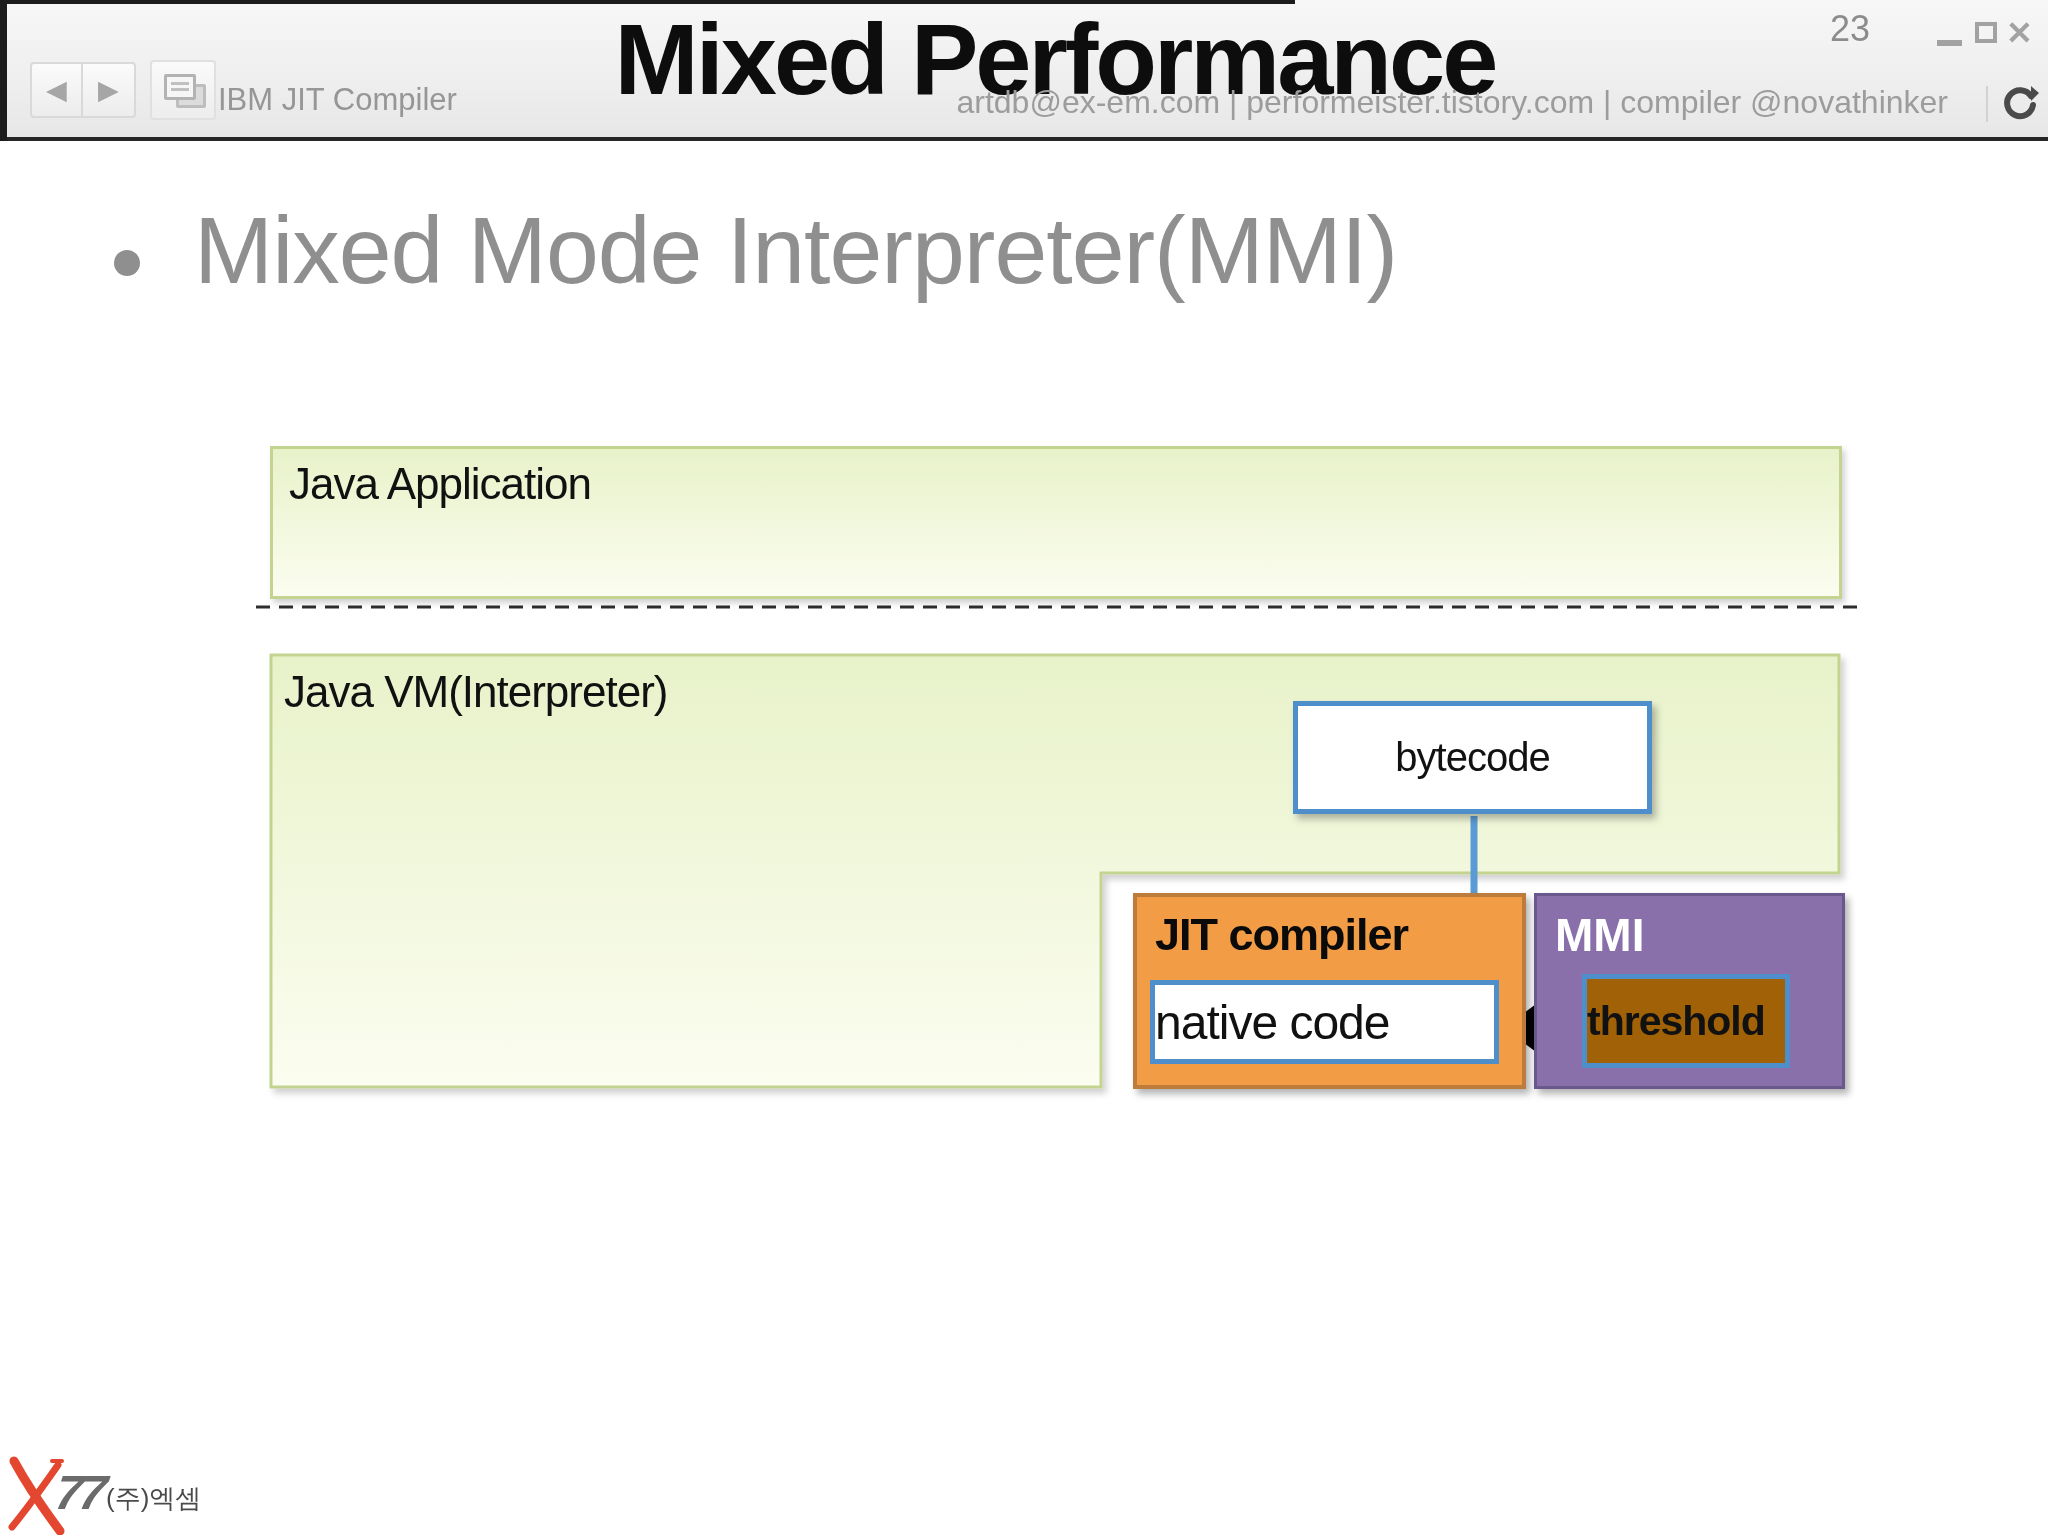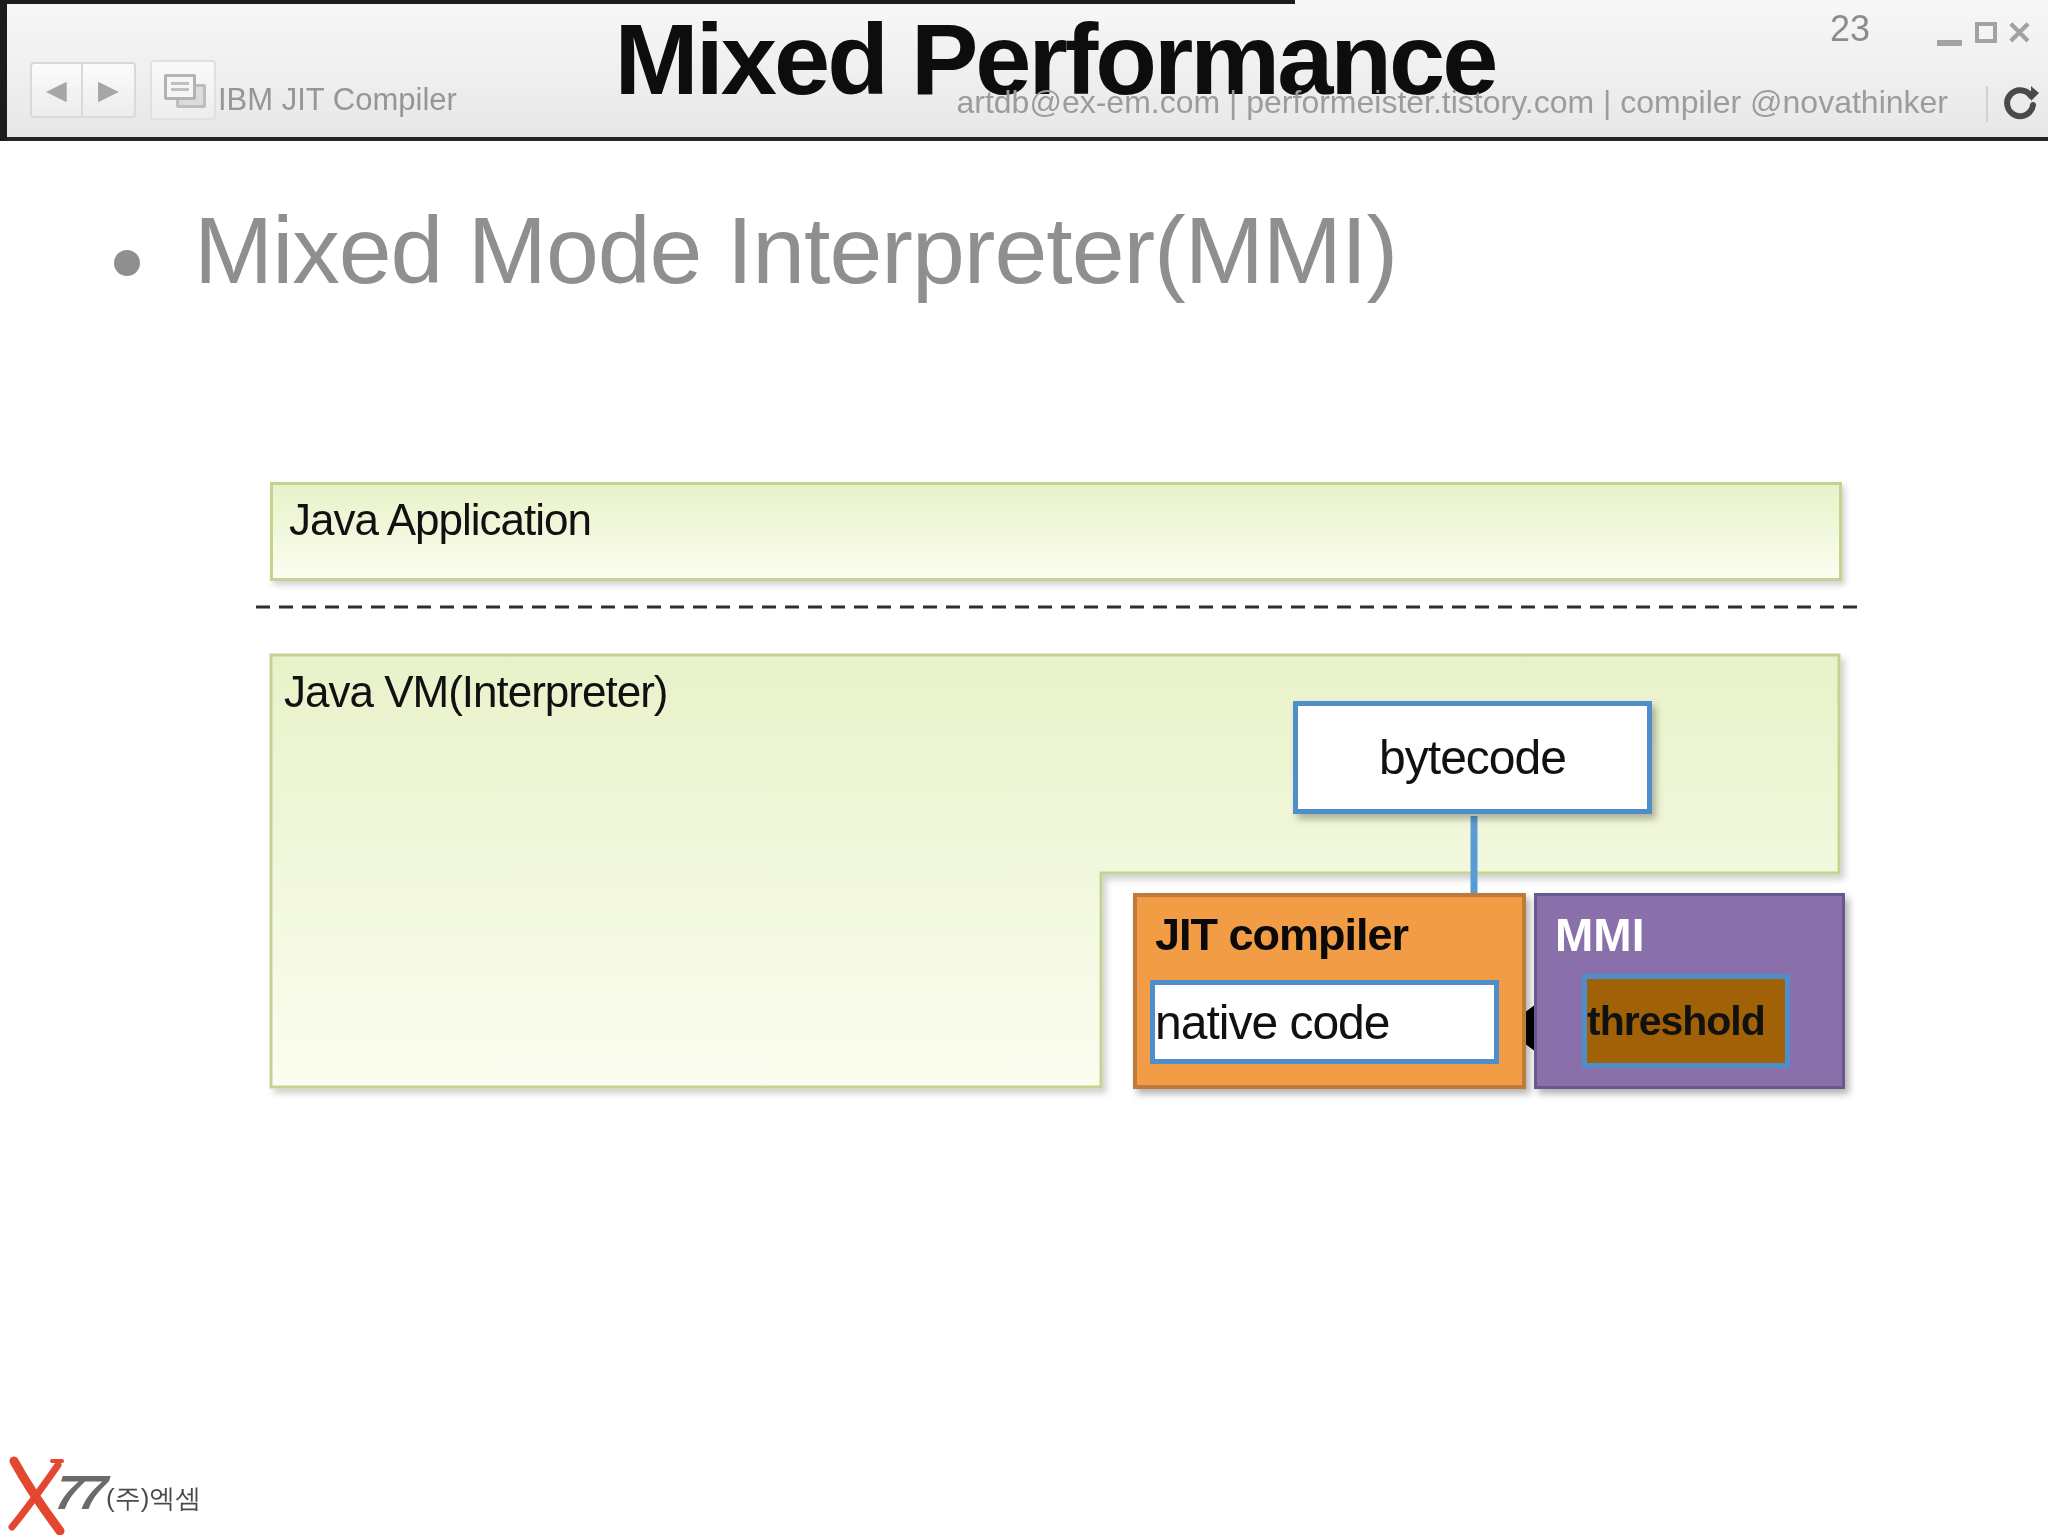--- a/index.html
+++ b/index.html
@@ -55,31 +55,31 @@
   
   .bullet-dot { position:absolute; left:114px; top:105px; width:26px; height:26px; border-radius:50%;
                 background:#8f8f8f; }
   .heading { position:absolute; left:194px; top:58px; font-size:95px; font-weight:normal;
              color:#8f8f8f; letter-spacing:-1px; line-height:1.0; white-space:nowrap; }
 
   .diagram-svg { position:absolute; left:0; top:0; width:2048px; height:1391px; }
 
   .box-label { font-size:44px; color:#111; letter-spacing:-1px; }
 
-  .app-box { position:absolute; left:270px; top:301px; width:1572px; height:99px;
+  .app-box { position:absolute; left:270px; top:301px; width:1572px; height:153px;
              background:linear-gradient(180deg,var(--c-green-fill-top,#e8f2c9) 0%,var(--c-green-fill-bottom,#fbfdf0) 100%);
              border:3px solid var(--c-green-border,#c3d491);
-             box-shadow:3px 4px 6px rgba(0,0,0,0.18); padding:10px 16px;margin-top:36px; }
+             box-shadow:3px 4px 6px rgba(0,0,0,0.18); padding:10px 16px; }
   .vm-label { position:absolute; left:284px; top:522px; }
 
   .bytecode-box { position:absolute; left:1293px; top:556px; width:359px; height:113px;
                   background:#fff; border:5px solid var(--c-blue-border,#4e8fcb);
                   box-shadow:4px 5px 7px rgba(0,0,0,0.28);
                   display:flex; align-items:center; justify-content:center; }
-  .bytecode-box .box-label { font-size:48px; }
+  .bytecode-box .box-label { font-size:40px; }
 
   .jit-box { position:absolute; left:1133px; top:748px; width:393px; height:196px;
              background:var(--c-orange-fill,#f29c45); border:4px solid var(--c-orange-border,#bd7b3c);
              box-shadow:4px 5px 7px rgba(0,0,0,0.3); }
   .jit-label { position:absolute; left:18px; top:12px; font-size:45px; font-weight:bold; color:#0a0a0a;
                letter-spacing:-1px; }
   .native-box { position:absolute; left:13px; top:83px; width:349px; height:84px;
                 background:#fff; border:5px solid var(--c-blue-border,#4e8fcb);
                 display:flex; align-items:center; justify-content:flex-start; }
   .native-box .box-label { font-size:48px; }

